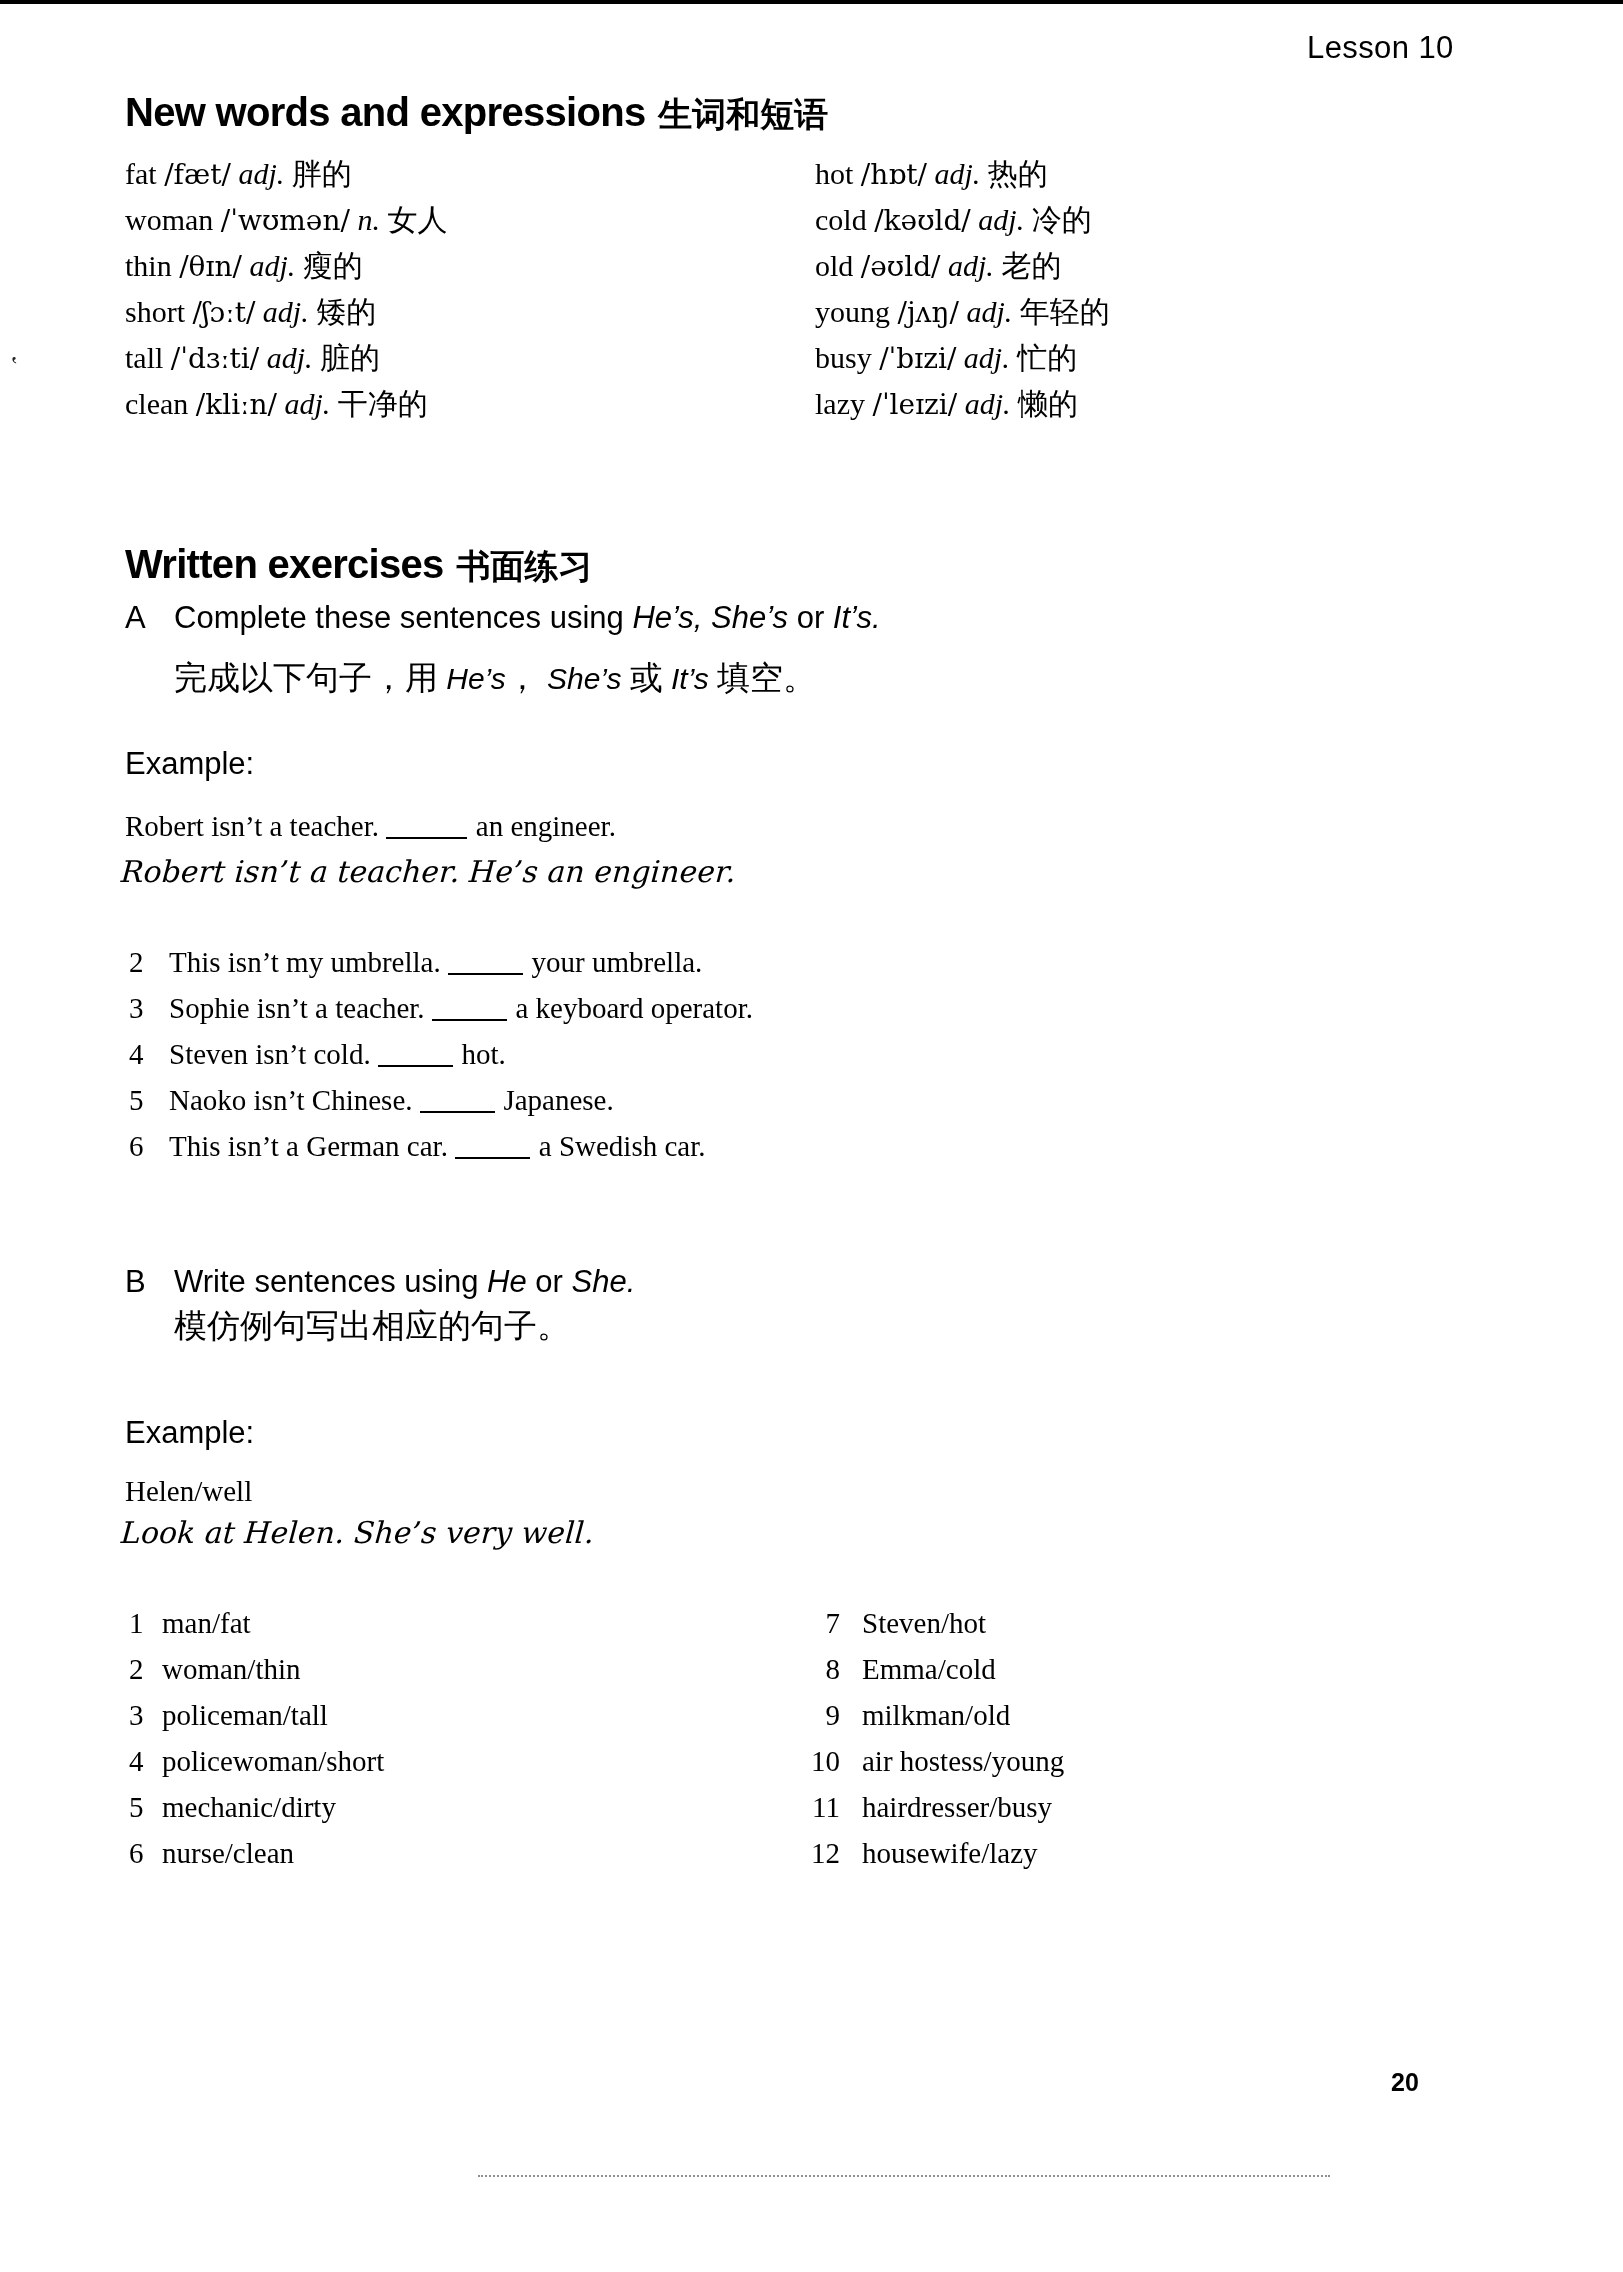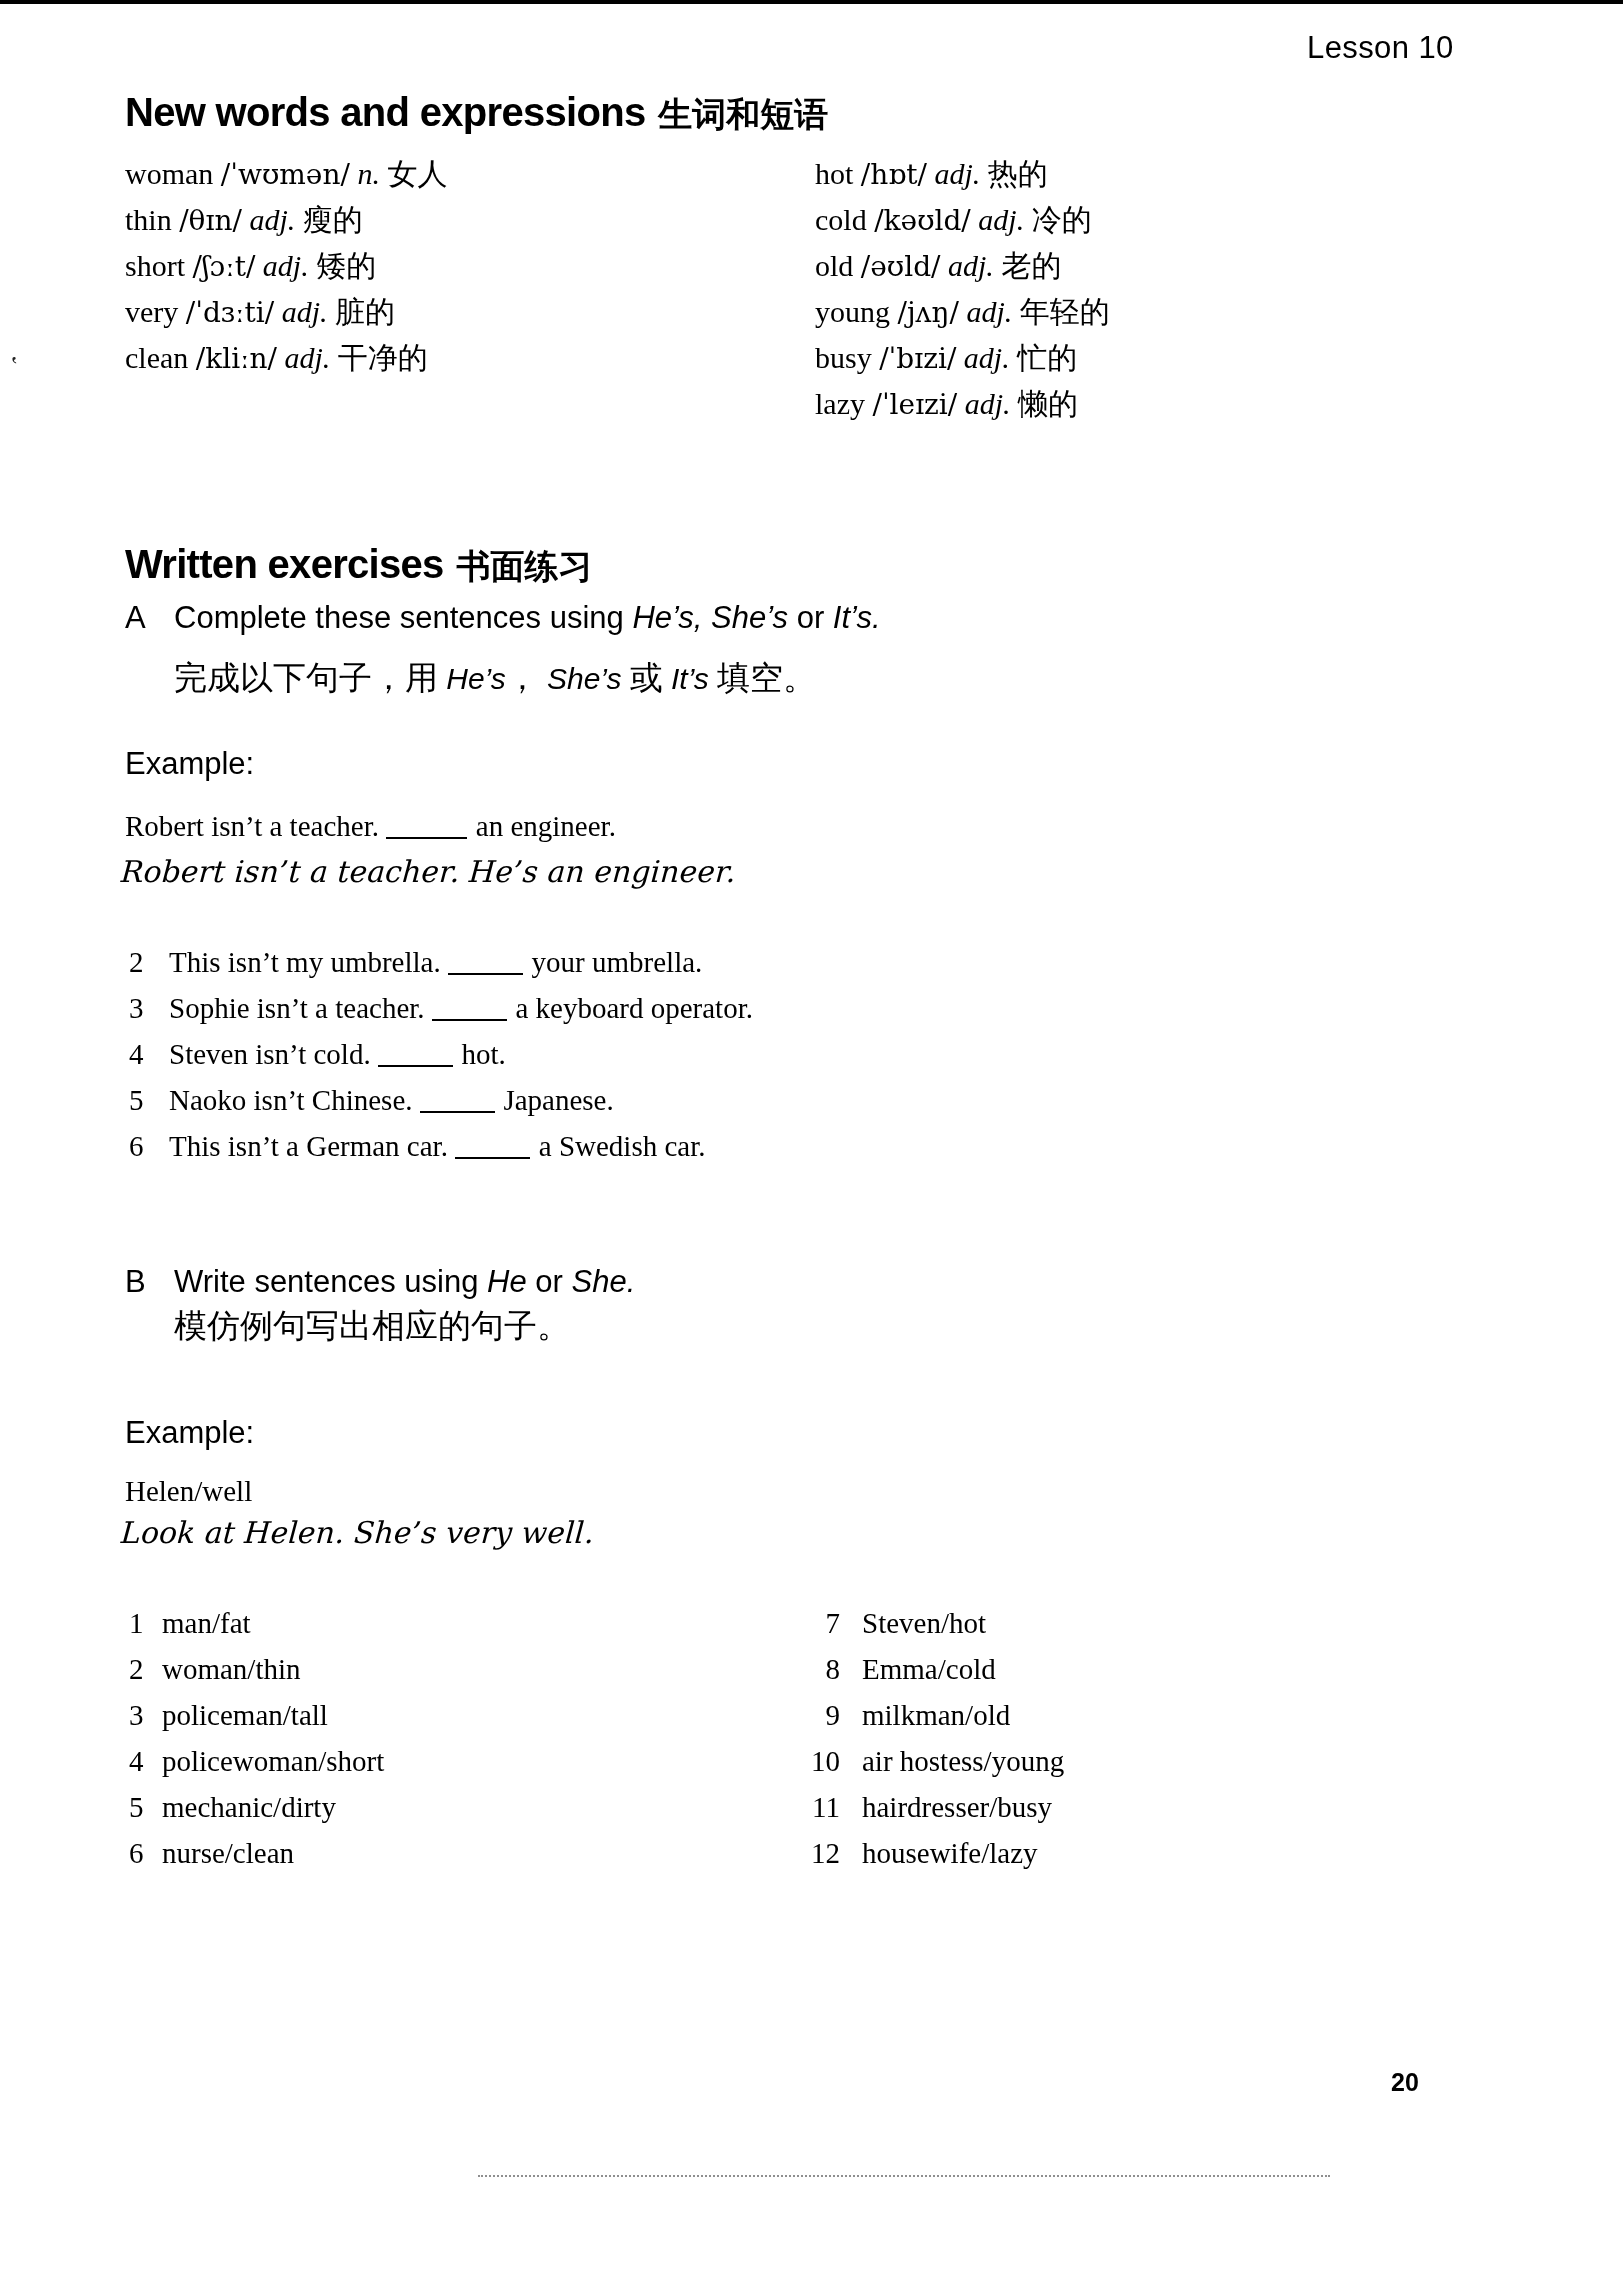--- a/index.html
+++ b/index.html
@@ -72,39 +72,45 @@
 
 <div class="lesson">Lesson 10</div>
 
 <div class="section-heading" style="top:90px;">
   <span class="h-en">New words and expressions</span>
   <span class="h-zh">生词和短语</span>
 </div>
 
 <div class="vocab-col vocab-left">
   <div class="vocab-line">
+    <span>fat</span>
+    <span class="phon">/fæt/</span>
+    <span class="pos">adj.</span>
+    <span>胖的</span>
+  </div>
+  <div class="vocab-line">
     <span>woman</span>
     <span class="phon">/ˈwʊmən/</span>
     <span class="pos">n.</span>
     <span>女人</span>
   </div>
   <div class="vocab-line">
     <span>thin</span>
     <span class="phon">/θɪn/</span>
     <span class="pos">adj.</span>
     <span>瘦的</span>
   </div>
   <div class="vocab-line">
     <span>short</span>
     <span class="phon">/ʃɔːt/</span>
     <span class="pos">adj.</span>
     <span>矮的</span>
   </div>
   <div class="vocab-line">
-    <span>very</span>
+    <span>tall</span>
     <span class="phon">/ˈdɜːti/</span>
     <span class="pos">adj.</span>
     <span>脏的</span>
   </div>
   <div class="vocab-line">
     <span>clean</span>
     <span class="phon">/kliːn/</span>
     <span class="pos">adj.</span>
     <span>干净的</span>
   </div>

